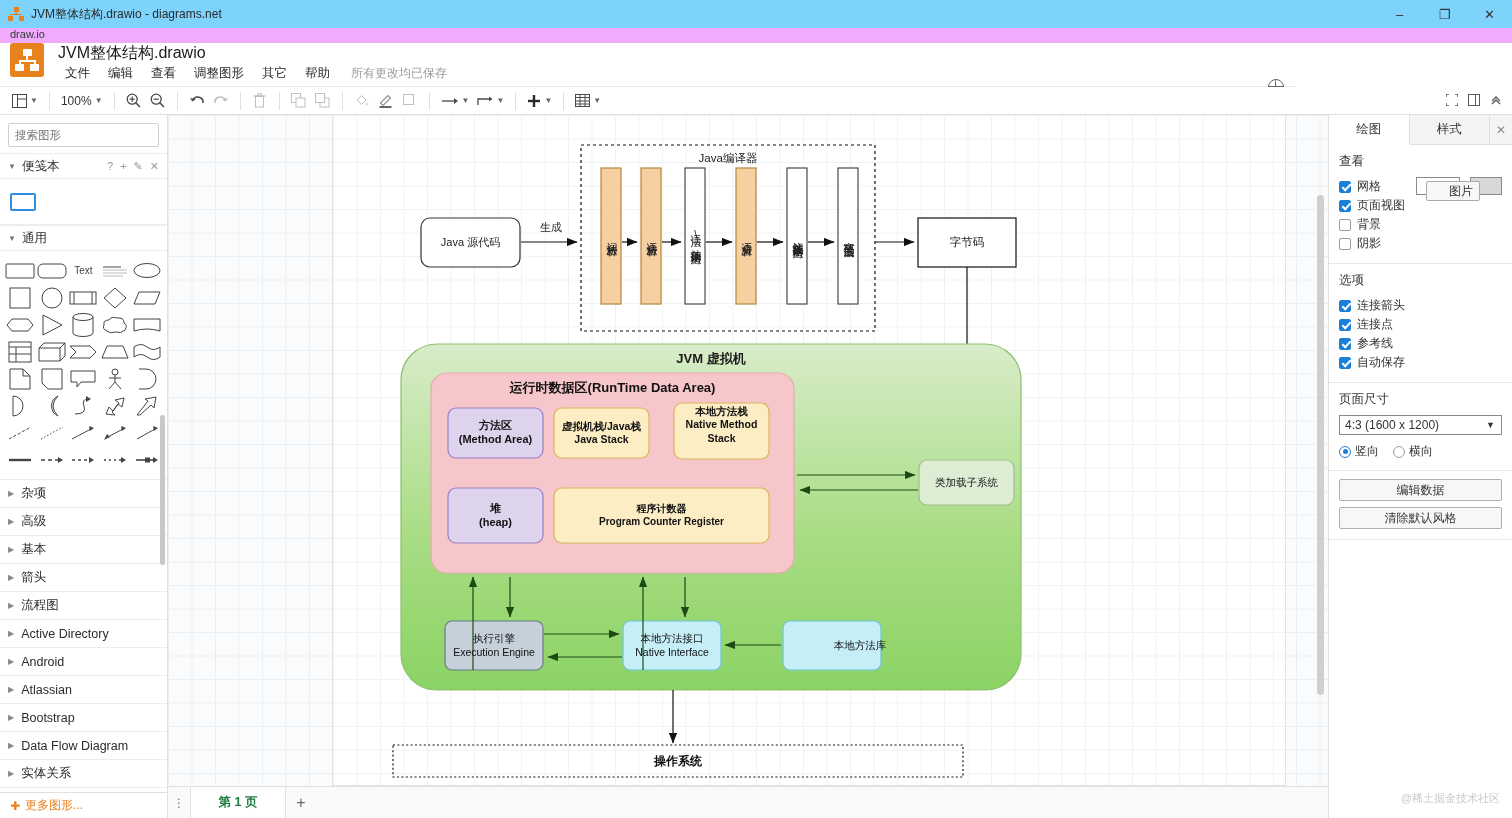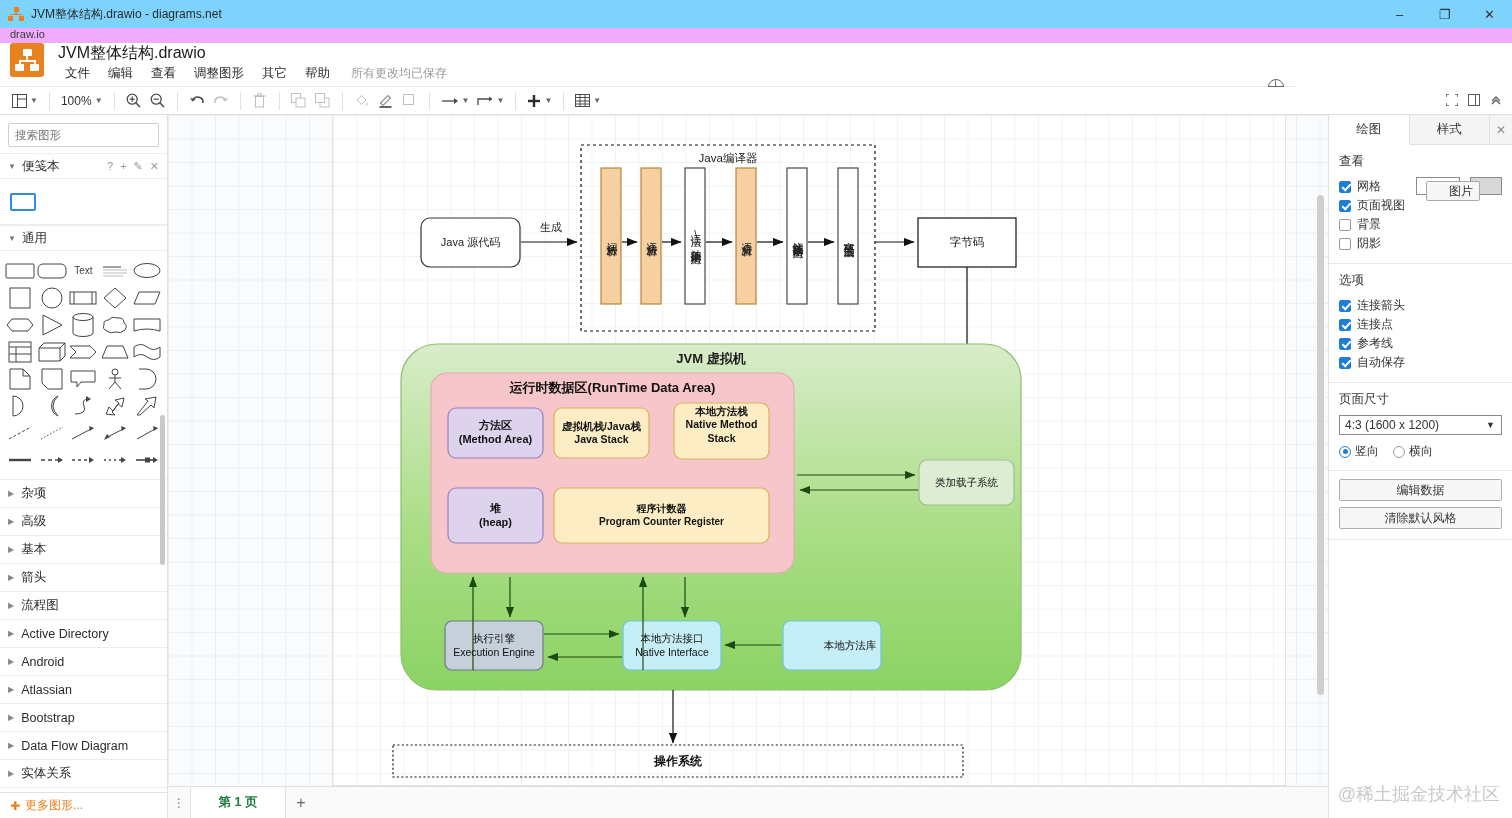--- a/index.html
+++ b/index.html
@@ -187,21 +187,21 @@
   .selectbox .sc { position: absolute; right: 6px; font-size: 9px; color: #333; }
   .radiorow { display: flex; align-items: center; gap: 4px; margin-top: 8px; font-size: 12px; }
   .radio { width: 12px; height: 12px; border-radius: 50%; border: 1px solid #9a9a9a;
            background:#fff; position: relative; }
   .radio.on { border-color: #1c7ed6; }
   .radio.on::after { content:''; position:absolute; left:2.5px; top:2.5px; width:5px; height:5px;
                      border-radius:50%; background:#1c7ed6; }
   .rbtn { width: 100%; height: 22px; border: 1px solid #b0b0b0; background: #f7f7f7;
           font-size: 12px; display: flex; align-items: center; justify-content: center;
           border-radius: 2px; margin-bottom: 6px; }
-  .watermark { position: absolute; right: 12px; bottom: 12px; font-size: 18px; color: #c9c9c9; }
+  .watermark { position: absolute; right: 12px; bottom: 12px; font-size: 11px; color: #c9c9c9; }
 
   
   .pagebar {
     position: absolute; left: 168px; bottom: 0; width: 1160px; height: 32px;
     background: #fafafa; border-top: 1px solid #e0e0e0; display: flex; align-items: center;
   }
   .pb-dots { width: 22px; display:flex; align-items:center; justify-content:center; color:#777;
              font-size: 12px; letter-spacing: 0px; }
   .pb-tab { width: 96px; height: 31px; background: #fff; border-right: 1px solid #e0e0e0;
             border-left: 1px solid #e0e0e0; display: flex; align-items: center;
@@ -839,21 +839,21 @@
       <div class="node lbl" style="left:112px;top:506px;width:98px;height:49px;flex-direction:column;font-size:10.5px;color:#111;">
         <span>执行引擎</span>
         <span>Execution Engine</span>
       </div>
 
       <div class="node lbl" style="left:290px;top:506px;width:98px;height:49px;flex-direction:column;font-size:10.5px;color:#111;">
         <span>本地方法接口</span>
         <span>Native Interface</span>
       </div>
 
-      <div class="node lbl" style="left:452px;top:506px;width:98px;height:49px;font-size:10.5px;color:#111;padding-left:32px;">本地方法库</div>
+      <div class="node lbl" style="left:462px;top:506px;width:98px;height:49px;font-size:10.5px;color:#111;padding-left:32px;">本地方法库</div>
 
       <div class="node lbl" style="left:60px;top:630px;width:570px;height:32px;font-size:12px;font-weight:bold;color:#111;">操作系统</div>
     </div>
 
     <div class="hscroll-thumb"></div>
     <div class="vscroll-thumb"></div>
   </div>
 
   <div class="pagebar">
     <div class="pb-dots">⋮</div>

